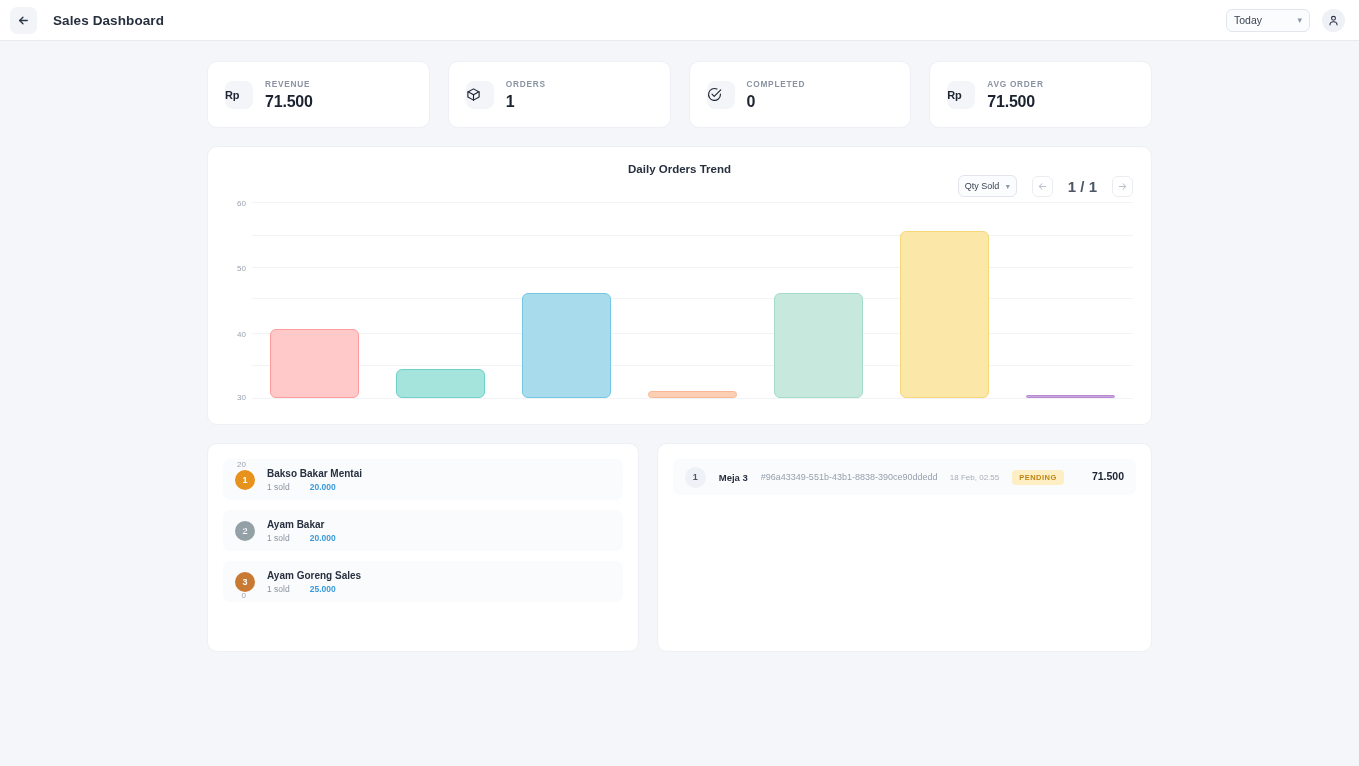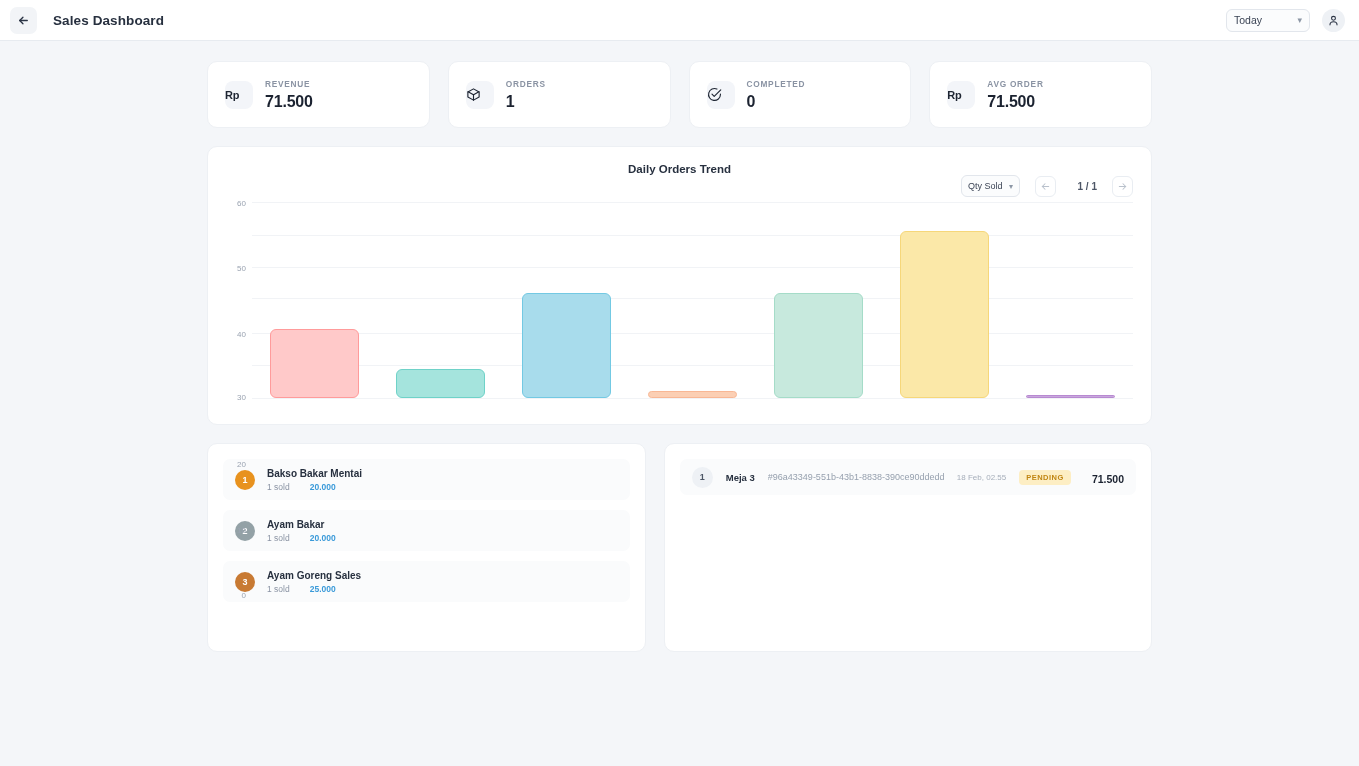--- a/index.html
+++ b/index.html
@@ -127,21 +127,21 @@
   .pg-btn {
     width: 21px; height: 21px;
     border: 1px solid #e9edf2;
     border-radius: 6px;
     background: #fff;
     display: flex; align-items: center; justify-content: center;
     color: #b9c1cc;
     cursor: pointer;
     font-size: 11px;
   }
-  .pg-label { font-size: 10px; font-weight: bold; color: #4d5666; min-width: 26px; text-align: right;}
+  .pg-label { font-size: 15px; font-weight: bold; color: #4d5666; min-width: 26px; text-align: left;}
 
   
   .plot-wrap { position: relative; margin: 9px 8px 0 18px; height: 218px; }
   .plot-area { position: absolute; left: 26px; right: 10px; top: 8px; height: 196px; }
   .gridline {
     position: absolute; left: 0; right: 0;
     border-top: 1px solid #f1f3f6;
   }
   .ytick {
     position: absolute; right: calc(100% + 6px);
@@ -205,21 +205,21 @@
   .tx-num {
     width: 21px; height: 21px; border-radius: 50%;
     background: #eef1f5;
     display: flex; align-items: center; justify-content: center;
     font-size: 9px; font-weight: bold; color: #4d5666;
     flex: 0 0 auto;
   }
   .tx-table { font-size: 9.5px; font-weight: bold; color: #27303f; white-space: nowrap;}
   .tx-id { font-size: 9px; color: #96a0ae; white-space: nowrap; overflow: hidden; max-width: 176px;}
   .tx-time { font-size: 8px; color: #a6aeba; white-space: nowrap; }
-  .tx-right { margin-left: auto; display: flex; align-items: flex-end; gap: 21px; }
+  .tx-right { margin-left: auto; display: flex; align-items: flex-start; gap: 28px; }
   .badge {
     background: #fdeec4;
     color: #c08512;
     font-size: 7.5px;
     font-weight: bold;
     letter-spacing: .5px;
     padding: 3px 7px;
     border-radius: 4px;
   }
   .tx-amount { font-size: 10.5px; font-weight: bold; color: #1b2230; }

